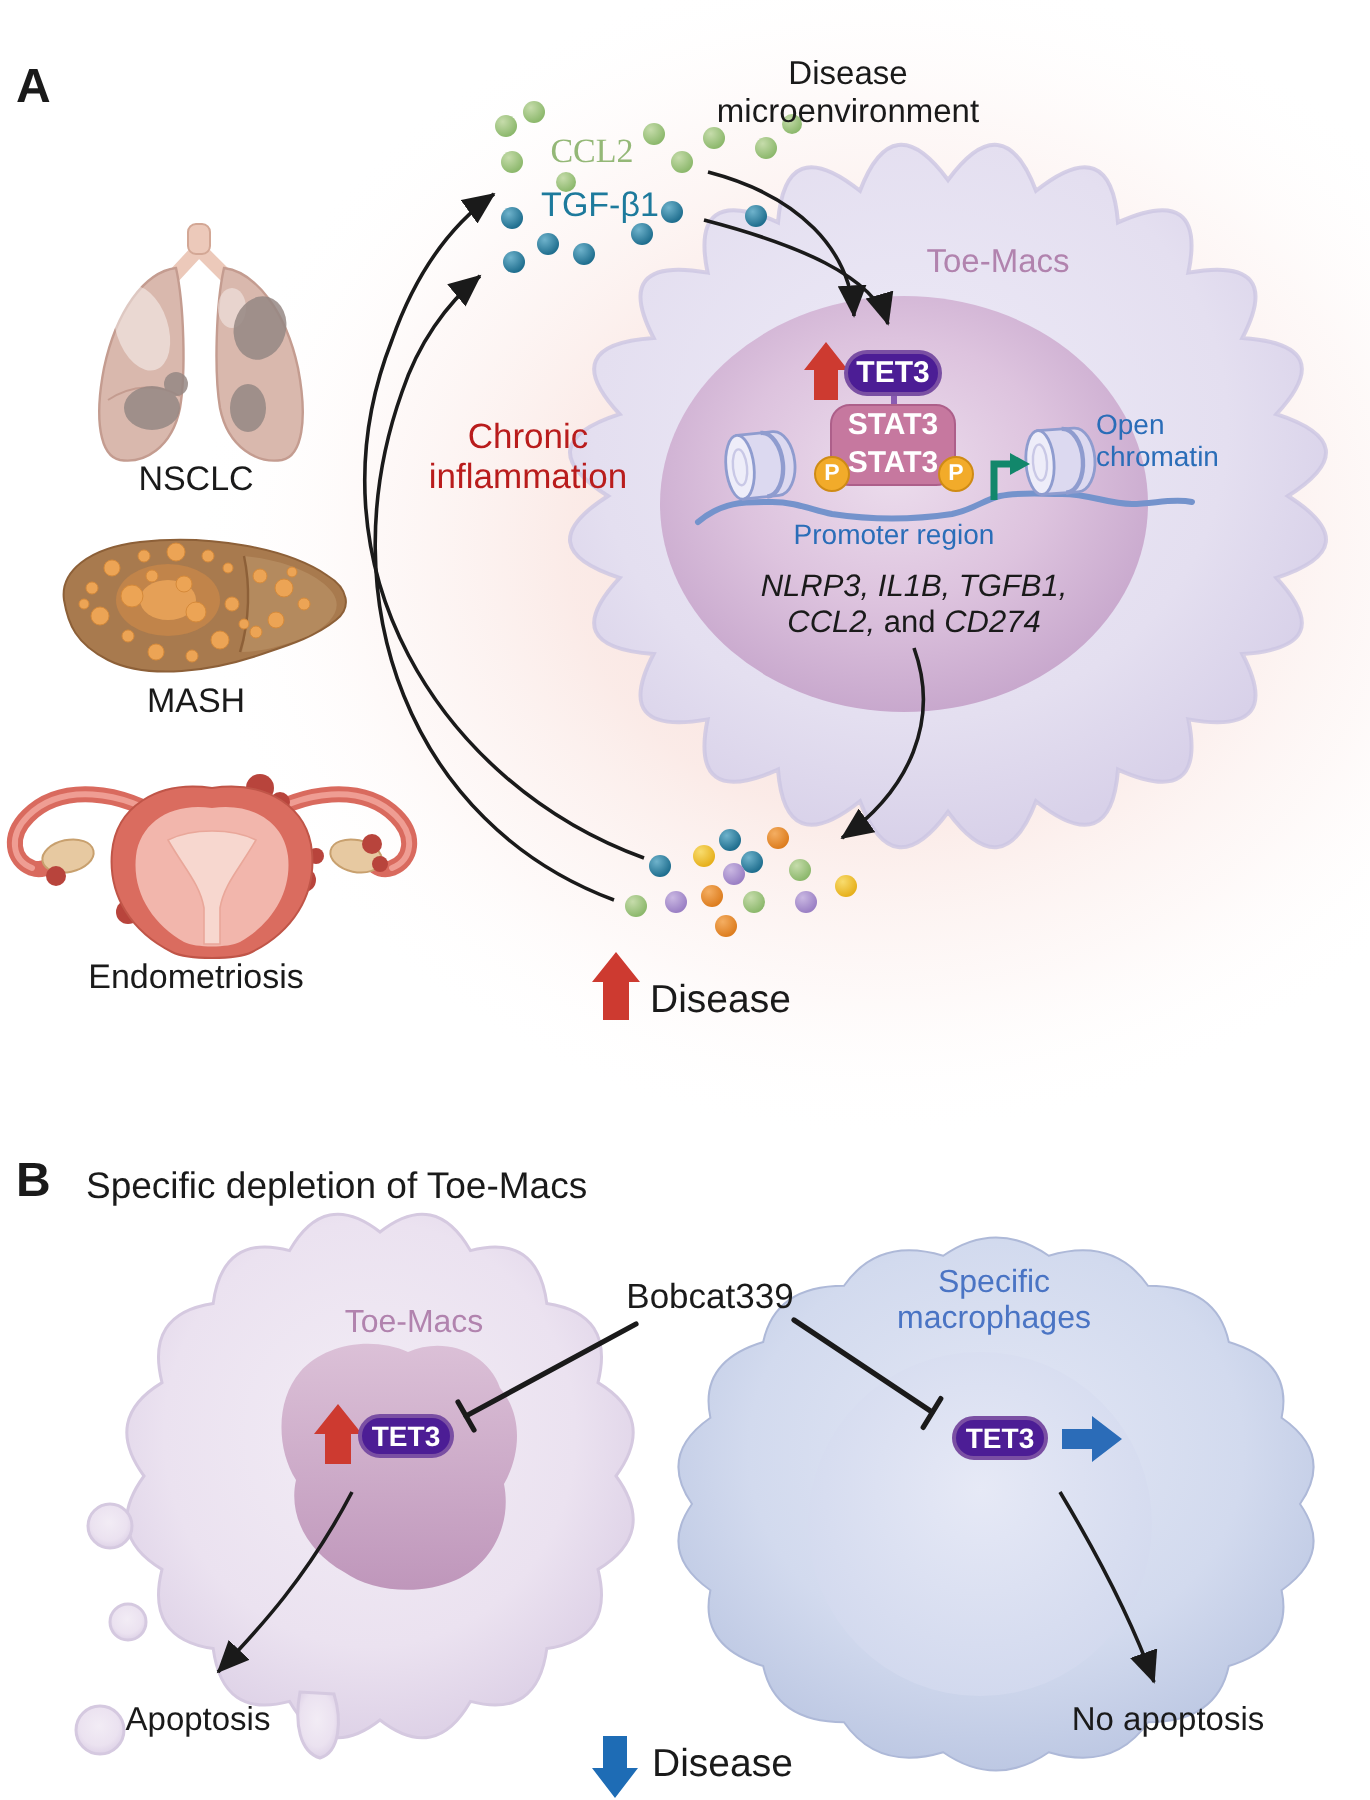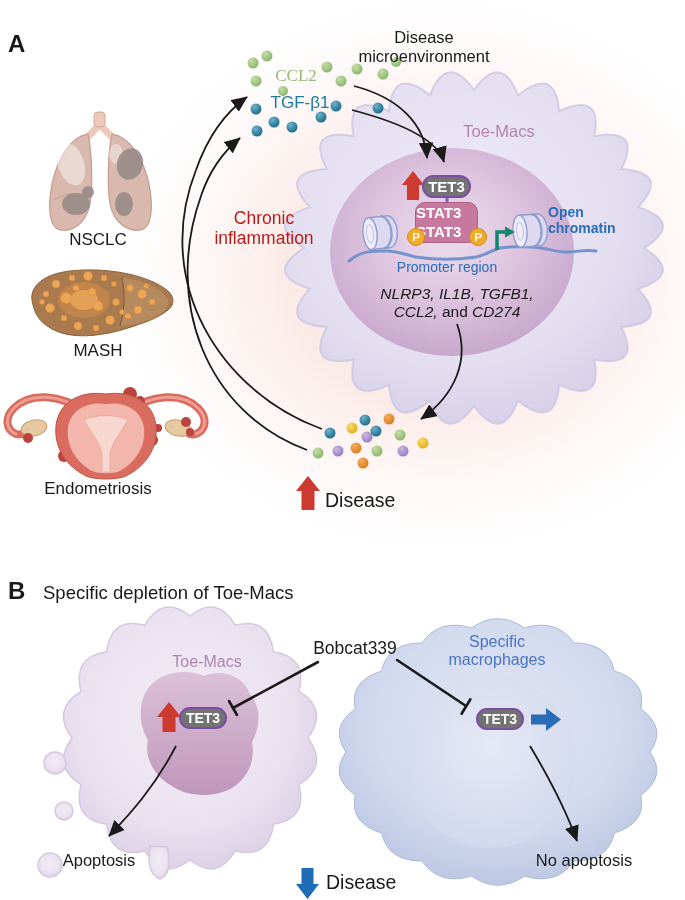--- a/index.html
+++ b/index.html
@@ -18,30 +18,30 @@
   .panel-letter { font-size:24px; font-weight:bold; }
   .black17 { font-size:17px; }
   .mauve { color:#b183ae; }
   .blue-ann { color:#2a6db8; }
   .red-ann { color:#b91c1c; }
   .green-ann { color:#94b877; }
   .teal-ann { color:#1d7a9c; }
   .healthy-blue { color:#4a74c4; }
   .pill {
     position:absolute; display:flex; align-items:center; justify-content:center;
-    background:#737373; border:2px solid #7a4fa3; border-radius:12px;
+    background:#4c1d95; border:2px solid #7a4fa3; border-radius:12px;
     color:#fff; font-weight:bold;
   }
   #tet3-a { left:422px; top:175px; width:49px; height:23px; font-size:15px; }
   #tet3-b-left { left:179px; top:707px; width:48px; height:22px; font-size:14px; }
   #tet3-b-right { left:476px; top:708px; width:48px; height:22px; font-size:14px; }
   #stat3-box {
     position:absolute; left:415px; top:202px; width:63px; height:41px;
     background:#c6789f; border:1.5px solid #ad5f8a; border-radius:10px;
-    display:flex; flex-direction:column; align-items:flex-start; justify-content:center;
+    display:flex; flex-direction:column; align-items:center; justify-content:center;
     color:#fff; font-weight:bold; font-size:15px; line-height:18.5px;
   }
   .p-badge {
     position:absolute; width:18px; height:18px; border-radius:50%;
     background:#f2ab2a; border:1.5px solid #cf8b15; color:#fff;
     font-weight:bold; font-size:11.5px; display:flex; align-items:center; justify-content:center;
   }
   #p-left { left:407px; top:228px; }
   #p-right { left:469px; top:228px; }
   .it { font-style: italic; }
@@ -338,21 +338,21 @@
 
 <div class="pill" id="tet3-a">TET3</div>
 
 <div id="stat3-box">
   <div>STAT3</div>
   <div>STAT3</div>
 </div>
 <div class="p-badge" id="p-left">P</div>
 <div class="p-badge" id="p-right">P</div>
 
-<div class="lbl blue-ann" style="left:548px; top:204px; font-size:14px; line-height:16px;font-weight:bold;">
+<div class="lbl blue-ann" style="left:548px; top:204px; font-size:14px; line-height:16px;">
   <div>Open</div>
   <div>chromatin</div>
 </div>
 
 <div class="lbl ctr blue-ann" style="left:447px; top:259px; font-size:14px;">Promoter region</div>
 
 <div class="lbl ctr" style="left:457px; top:285px; font-size:15.5px; line-height:18px;">
   <div class="it">NLRP3, IL1B, TGFB1,</div>
   <div><span class="it">CCL2,</span><span> and </span><span class="it">CD274</span></div>
 </div>

